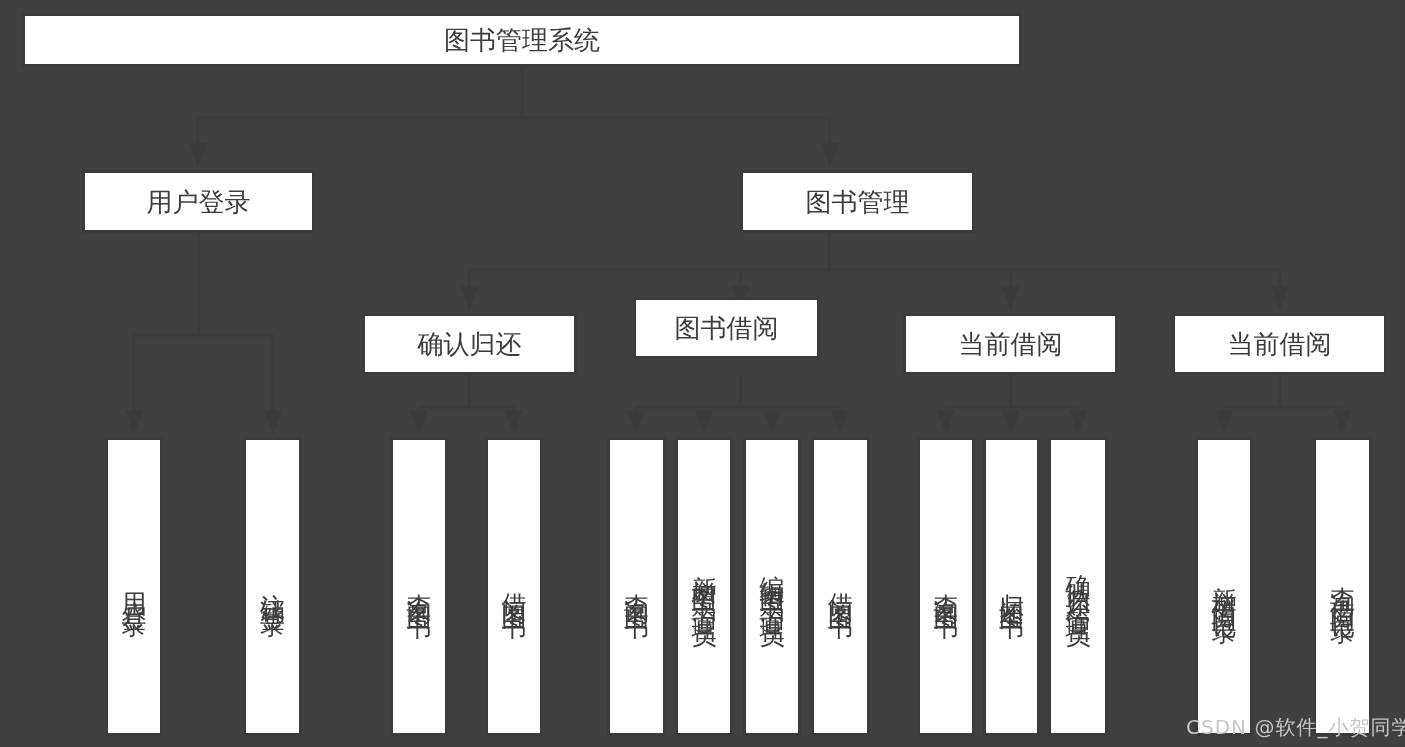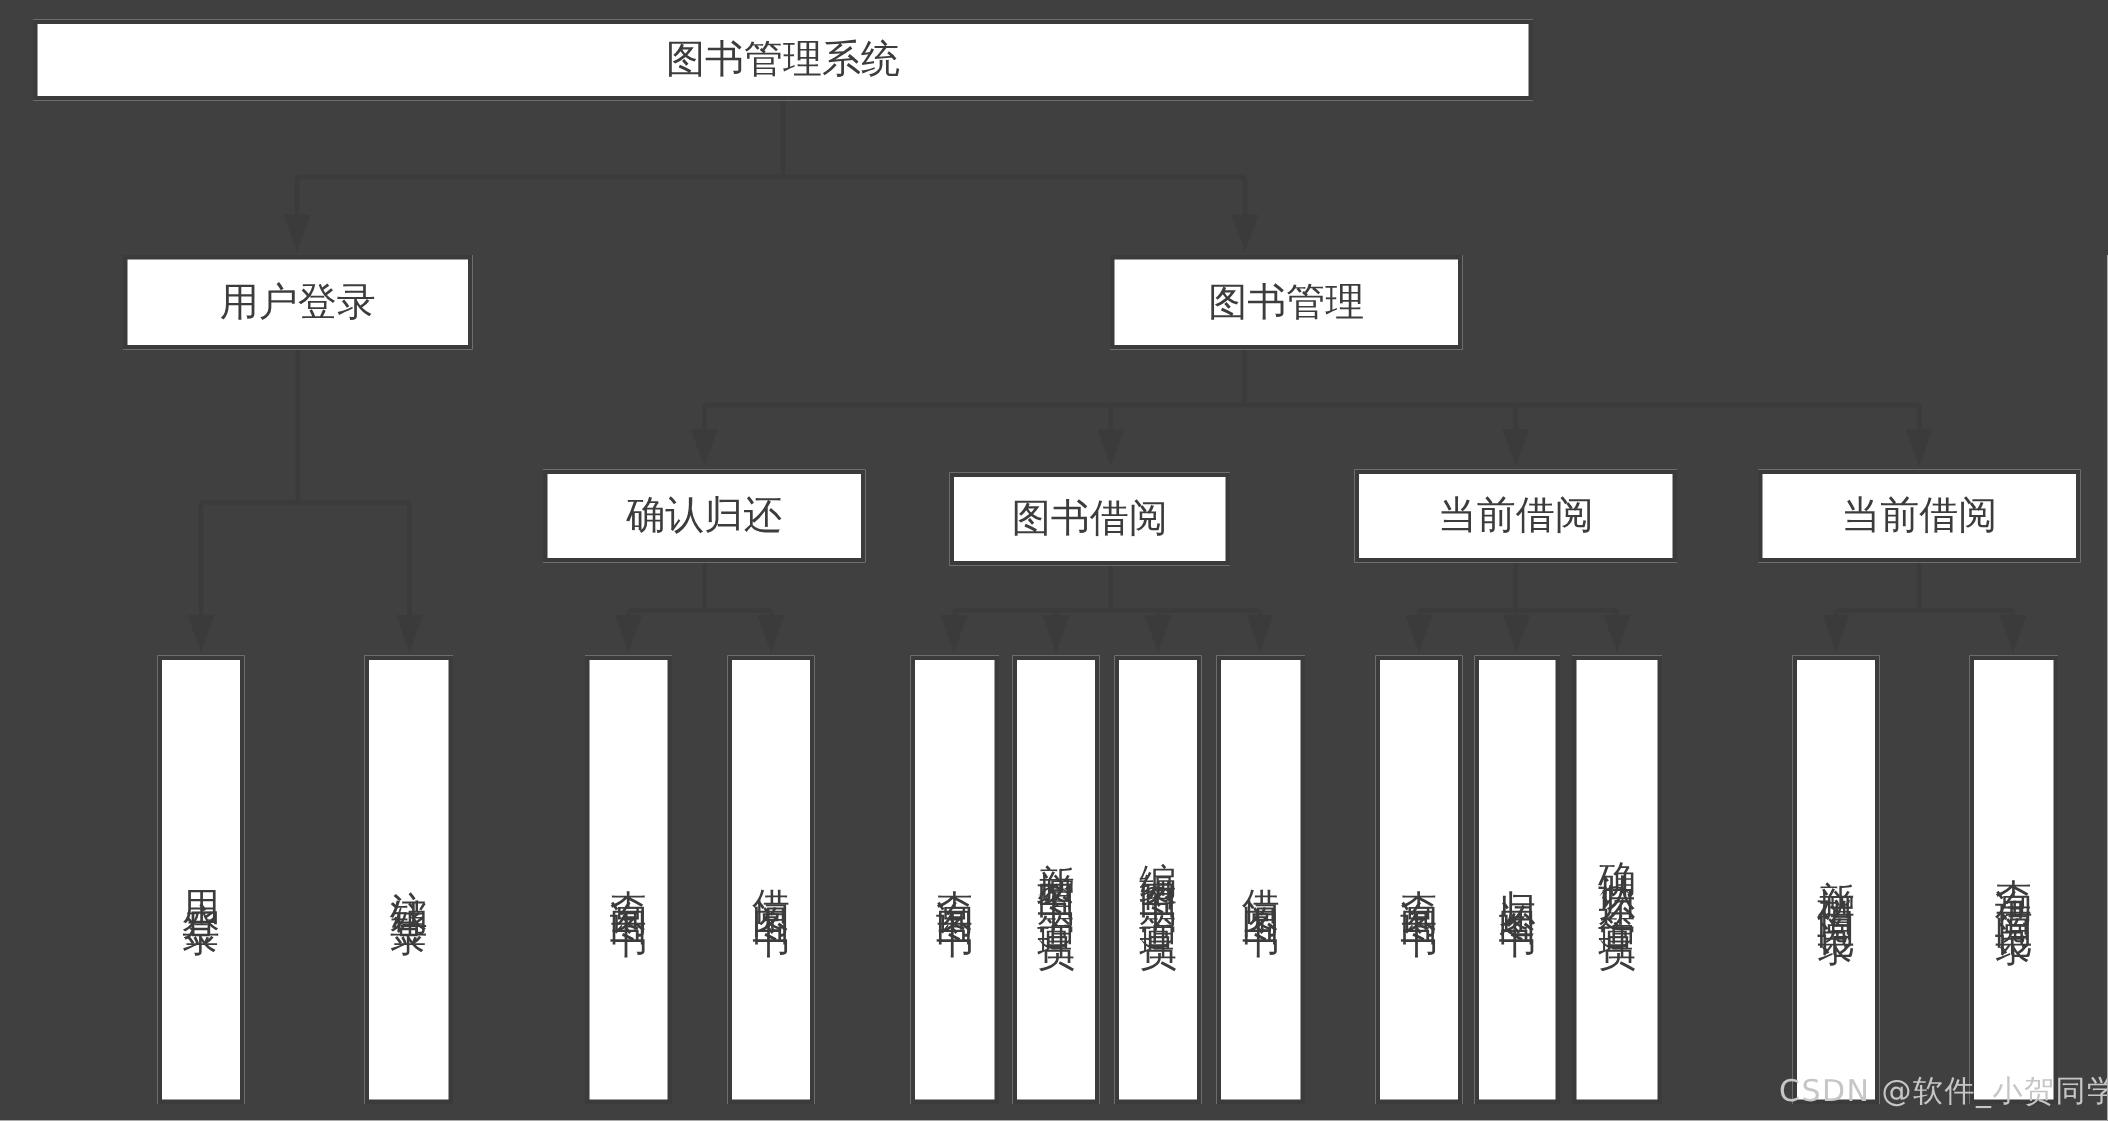--- a/index.html
+++ b/index.html
@@ -29,21 +29,21 @@
     letter-spacing:7px;
     line-height:1;
   }
   
   #b-root{left:22px;top:13px;width:1000px;height:54px;}
   
   #b-l2-0{left:82px;top:170px;width:233px;height:63px;}
   #b-l2-1{left:712px;top:170px;width:235px;height:63px;margin-left:28px;}
   
   #b-l3-0{left:362px;top:313px;width:215px;height:62px;}
-  #b-l3-1{left:633px;top:315px;width:187px;height:62px;}
+  #b-l3-1{left:633px;top:297px;width:187px;height:62px;}
   #b-l3-2{left:903px;top:313px;width:215px;height:62px;}
   #b-l3-3{left:1172px;top:313px;width:215px;height:62px;}
   
   .leaf{top:437px;height:299px;}
   #b-u-0{left:105px;width:58px;}
   #b-u-1{left:243px;width:59px;}
   #b-nr-0{left:390px;width:58px;}
   #b-nr-1{left:485px;width:58px;}
   #b-bb-0{left:607px;width:59px;}
   #b-bb-1{left:675px;width:58px;}

